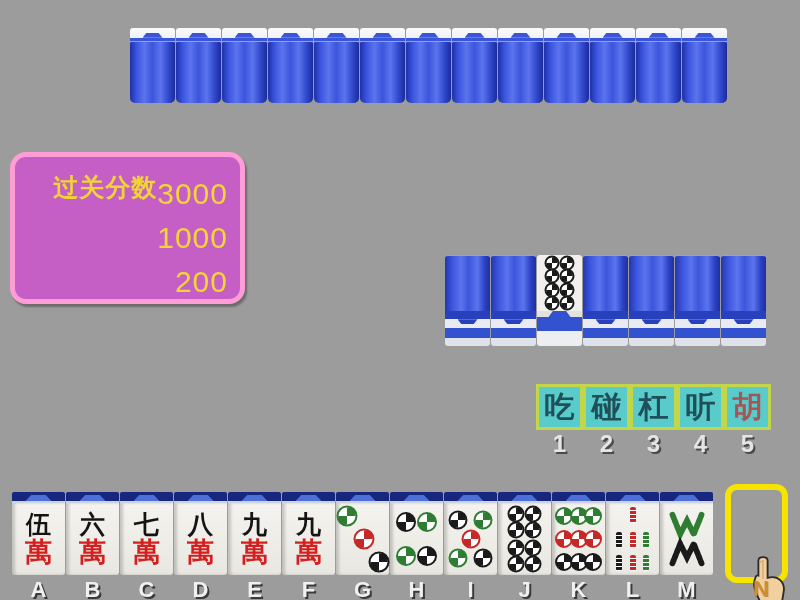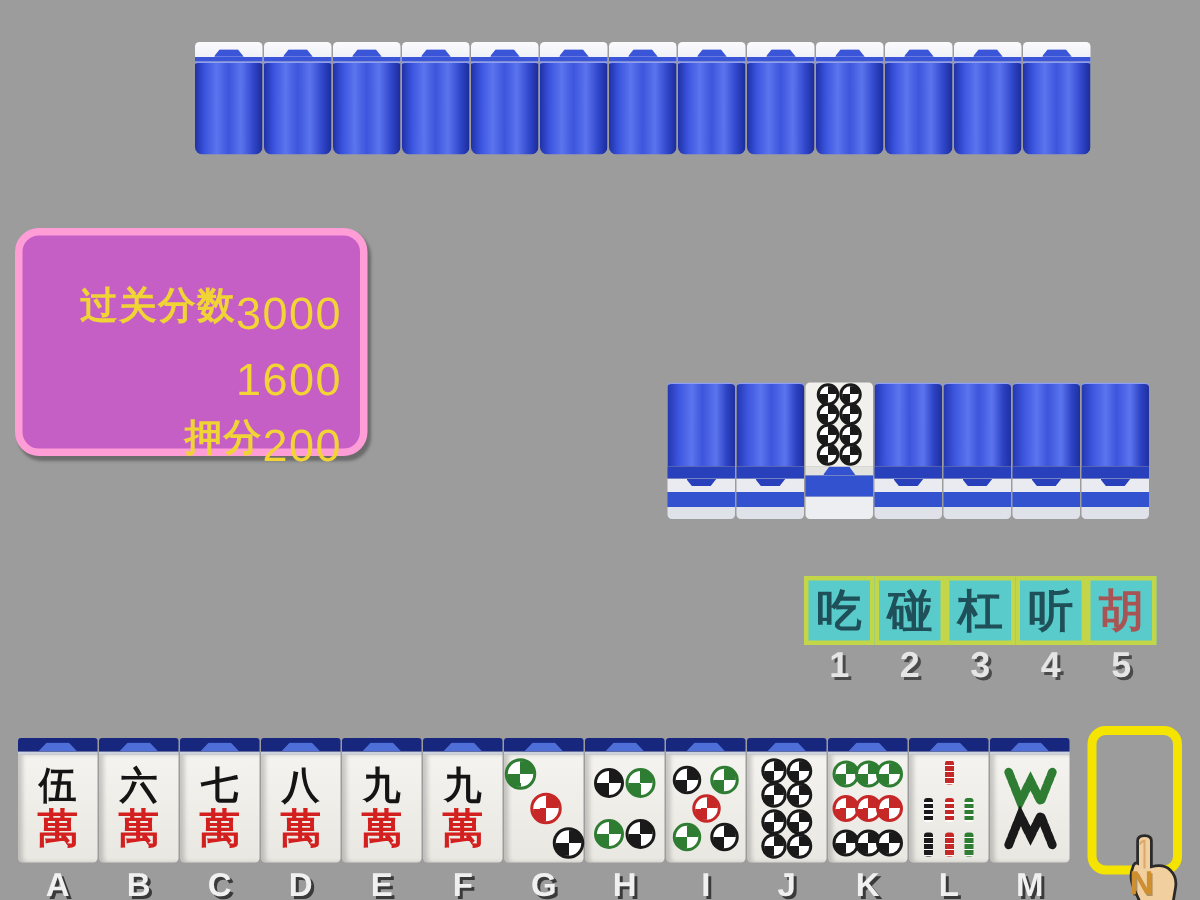--- a/index.html
+++ b/index.html
@@ -14,21 +14,21 @@
   .opp-tile{width:45px; height:75px; display:flex; flex-direction:column;}
   .opp-strip{position:relative; height:13px; background:linear-gradient(180deg,#fbfbfd,#eceef4); border-radius:3px 3px 0 0;}
   .opp-strip::after{content:""; position:absolute; left:0; right:0; bottom:0; height:3px; background:#3a55d8;}
   .opp-strip::before{content:""; position:absolute; left:50%; bottom:3px; width:20px; height:5px; margin-left:-10px;
     background:#3a55d8; clip-path:polygon(20% 0,80% 0,100% 100%,0 100%);}
   .opp-body{height:62px;
     background:linear-gradient(90deg,#1f31a6 0%,#3a53de 14%,#5b74ee 32%,#3c55dc 50%,#5b74ee 68%,#3047cc 86%,#1b2b99 100%);
     border-top:1px solid #8fa0f4; border-radius:2px 2px 5px 5px;}
   
   #score-panel{position:absolute; left:10px; top:152px; width:235px; height:152px; box-sizing:border-box;
-    background:#c55fc5; border:5px solid #ff9dd7; border-radius:16px; padding:24px 12px 6px 10px;
+    background:#c55fc5; border:5px solid #ff9dd7; border-radius:16px; padding:8px 12px 6px 10px;
     box-shadow:2px 3px 2px rgba(70,70,70,.55);}
   .score-row{display:flex; height:44px; align-items:center;}
   .score-label{width:150px; text-align:right; font-size:25px; font-weight:bold; color:#f0d335; letter-spacing:1px;}
   .score-value{flex:1; text-align:right; font-size:30px; color:#f2d535; padding-top:14px; letter-spacing:1px;}
   
   #meld-row{position:absolute; left:445px; top:255px; display:flex; gap:1px;}
   .meld-tile{width:45px; height:91px; display:flex; flex-direction:column;}
   .md-body{height:56px;
     background:linear-gradient(90deg,#2336ae 0%,#3c55de 16%,#5b74ee 36%,#3c55dc 52%,#5b74ee 72%,#2c42c4 88%,#1f2f9e 100%);
     border-radius:3px 3px 0 0; border-top:1px solid #8fa0f4;}
@@ -140,24 +140,23 @@
         <div class="opp-body"></div>
       </div>
     </div>
 
   <div id="score-panel">
     <div class="score-row">
       <span class="score-label">过关分数</span>
       <span class="score-value">3000</span>
     </div>
     <div class="score-row">
-      <span class="score-value">1600</span>
+      <span class="score-value">1000</span>
     </div>
     <div class="score-row">
-      <span class="score-label">押分</span>
       <span class="score-value">200</span>
     </div>
   </div>
 
   <div id="meld-row">
       <div class="meld-tile">
         <div class="md-body"></div>
         <div class="md-dark"></div>
         <div class="md-white"></div>
         <div class="md-blue"></div>

